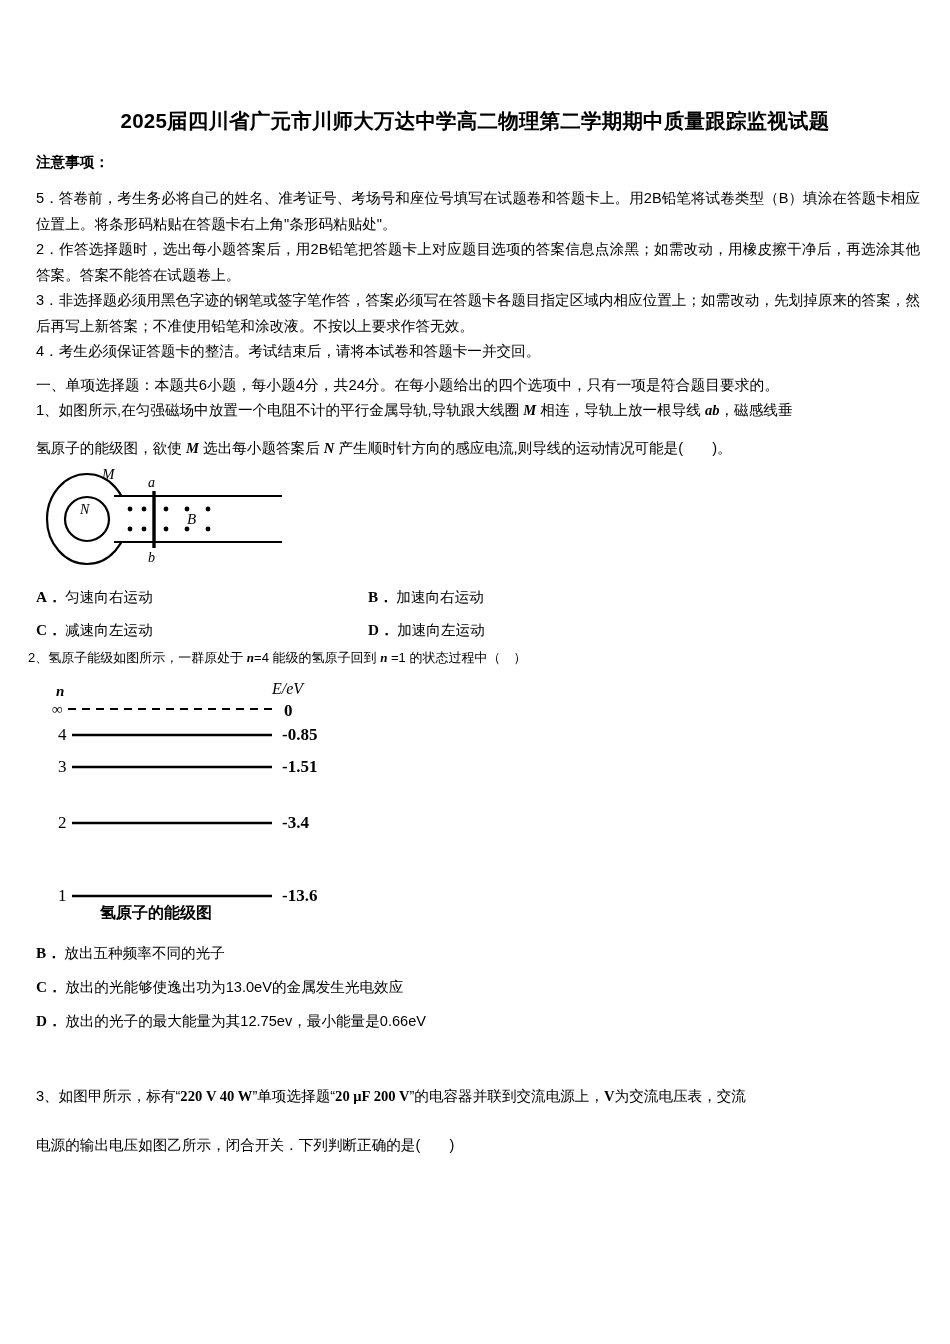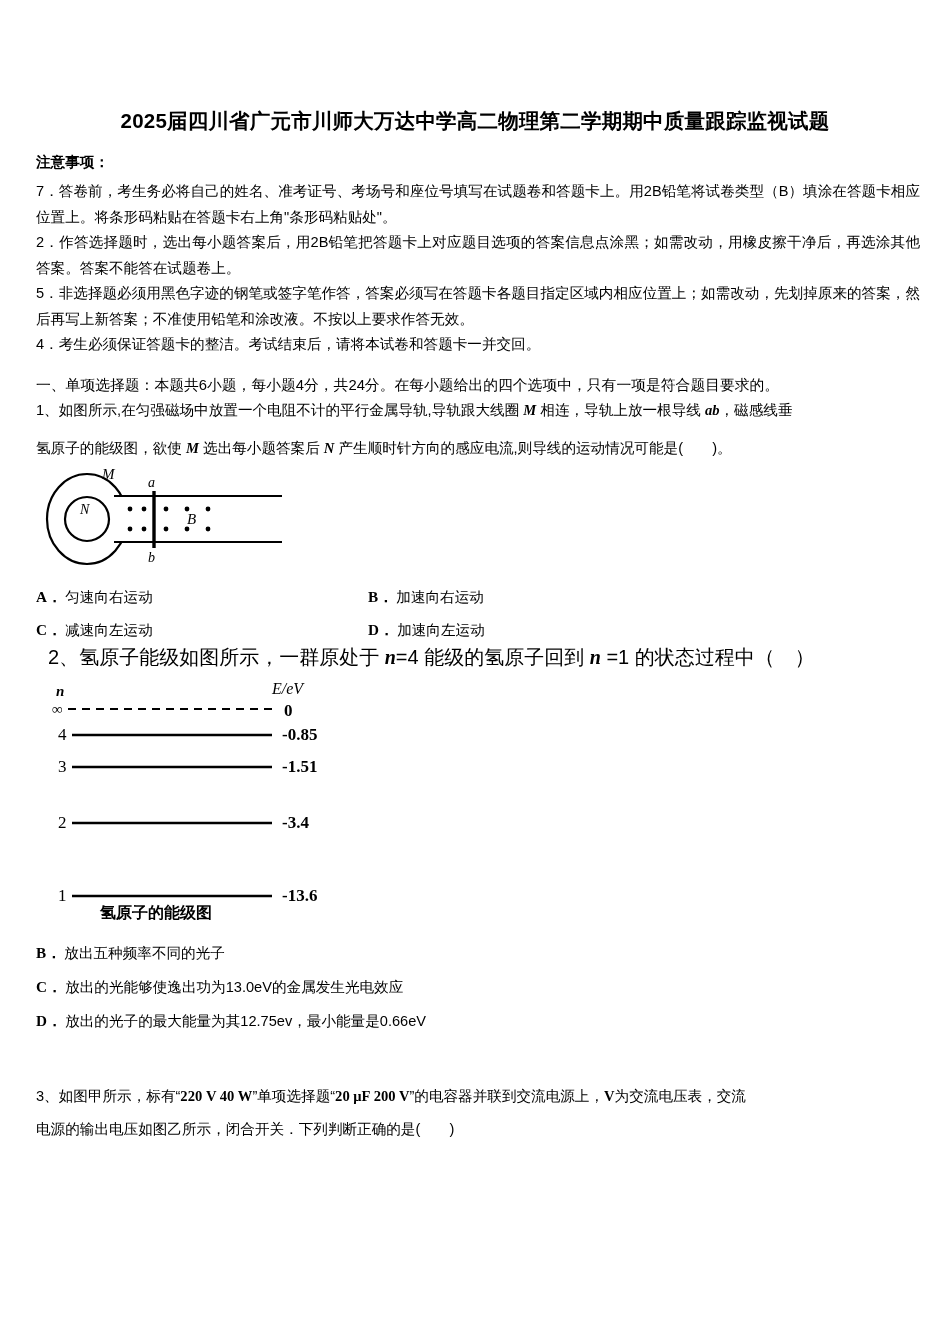--- a/index.html
+++ b/index.html
@@ -36,21 +36,21 @@
   .notice-wrap {
     position: absolute;
     left: 36px; top: 150px;
     width: 884px;
   }
   .notice-head {
     font-family: "Liberation Sans", "DejaVu Sans", sans-serif;
     font-size: 14.6px;
     font-weight: bold;
     line-height: 25px;
-    margin-bottom: 4px;
+    margin-bottom: 11px;
   }
   .notice-item {
     font-family: "Liberation Sans", "DejaVu Sans", sans-serif;
     font-size: 14.6px;
     line-height: 25.5px;
     text-align: justify;
     text-justify: inter-ideograph;
     margin: 0;
   }
   .section-head {
@@ -99,24 +99,24 @@
   .opt-a, .opt-c { position: absolute; left: 0; }
   .opt-b, .opt-d { position: absolute; left: 332px; }
   .opt-label {
     font-family: "Liberation Serif", "DejaVu Serif", serif;
     font-weight: bold;
     font-size: 15.2px;
     margin-right: 3px;
   }
   .q2-text {
     position: absolute;
-    left: 48px; top: 645px;
+    left: 28px; top: 645px;
     width: 888px;
     font-family: "Liberation Sans", "DejaVu Sans", sans-serif;
-    font-size: 20px;
+    font-size: 13px;
     line-height: 25px;
   }
   .fig2 {
     position: absolute;
     left: 40px; top: 680px;
     width: 340px;
     height: 240px;
   }
   .q2-opts {
     position: absolute;
@@ -132,39 +132,39 @@
   .q3-text {
     position: absolute;
     left: 36px; top: 1084px;
     width: 890px;
     font-family: "Liberation Sans", "DejaVu Sans", sans-serif;
     font-size: 14.6px;
     line-height: 25px;
   }
   .q3-text .l2 {
     display: block;
-    margin-top: 8px;
+    margin-top: 24px;
   }
   .bold-s {
     font-family: "Liberation Serif", "DejaVu Serif", serif;
     font-weight: bold;
   }
 </style>
 </head>
 <body>
 
 <div class="page">
 
   <div class="doc-title">2025届四川省广元市川师大万达中学高二物理第二学期期中质量跟踪监视试题</div>
 
   <div class="notice-wrap">
     <div class="notice-head">注意事项：</div>
-    <p class="notice-item">7．答卷前，考生务必将自己的姓名、准考证号、考场号和座位号填写在试题卷和答题卡上。用2B铅笔将试卷类型（B）填涂在答题卡相应位置上。将条形码粘贴在答题卡右上角"条形码粘贴处"。</p>
+    <p class="notice-item">5．答卷前，考生务必将自己的姓名、准考证号、考场号和座位号填写在试题卷和答题卡上。用2B铅笔将试卷类型（B）填涂在答题卡相应位置上。将条形码粘贴在答题卡右上角"条形码粘贴处"。</p>
     <p class="notice-item">2．作答选择题时，选出每小题答案后，用2B铅笔把答题卡上对应题目选项的答案信息点涂黑；如需改动，用橡皮擦干净后，再选涂其他答案。答案不能答在试题卷上。</p>
-    <p class="notice-item">5．非选择题必须用黑色字迹的钢笔或签字笔作答，答案必须写在答题卡各题目指定区域内相应位置上；如需改动，先划掉原来的答案，然后再写上新答案；不准使用铅笔和涂改液。不按以上要求作答无效。</p>
+    <p class="notice-item">3．非选择题必须用黑色字迹的钢笔或签字笔作答，答案必须写在答题卡各题目指定区域内相应位置上；如需改动，先划掉原来的答案，然后再写上新答案；不准使用铅笔和涂改液。不按以上要求作答无效。</p>
     <p class="notice-item">4．考生必须保证答题卡的整洁。考试结束后，请将本试卷和答题卡一并交回。</p>
   </div>
 
   <div class="section-head">一、单项选择题：本题共6小题，每小题4分，共24分。在每小题给出的四个选项中，只有一项是符合题目要求的。</div>
 
   <div class="q1-text">
     <span>1、</span><span>如图所示,在匀强磁场中放置一个电阻不计的平行金属导轨,导轨跟大线圈 </span><span class="em-i">M</span><span> 相连，导轨上放一根导线 </span><span class="em-i">ab</span><span>，磁感线垂</span>
     <span class="l2"><span>氢原子的能级图，欲使 </span><span class="em-i">M</span><span> 选出每小题答案后 </span><span class="em-i">N</span><span> 产生顺时针方向的感应电流,则导线的运动情况可能是(　　)。</span></span>
   </div>
 

